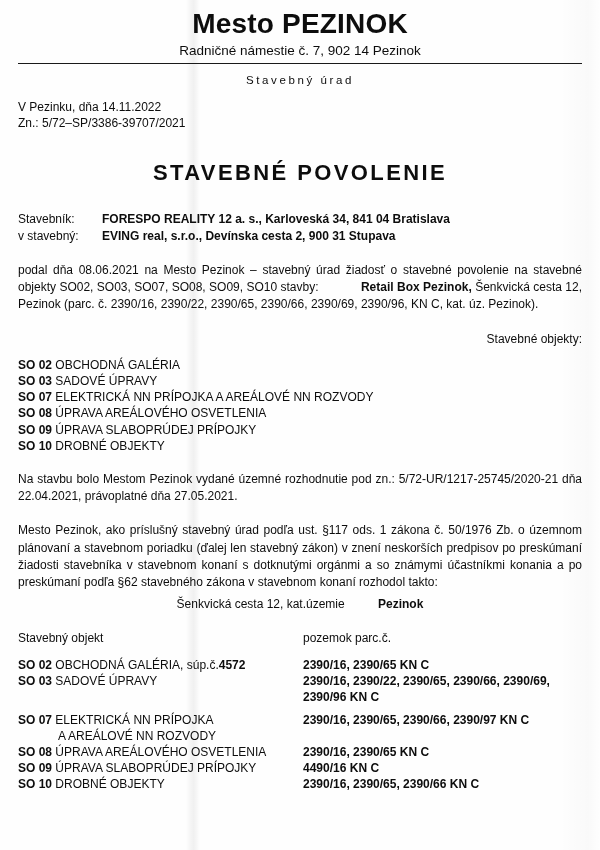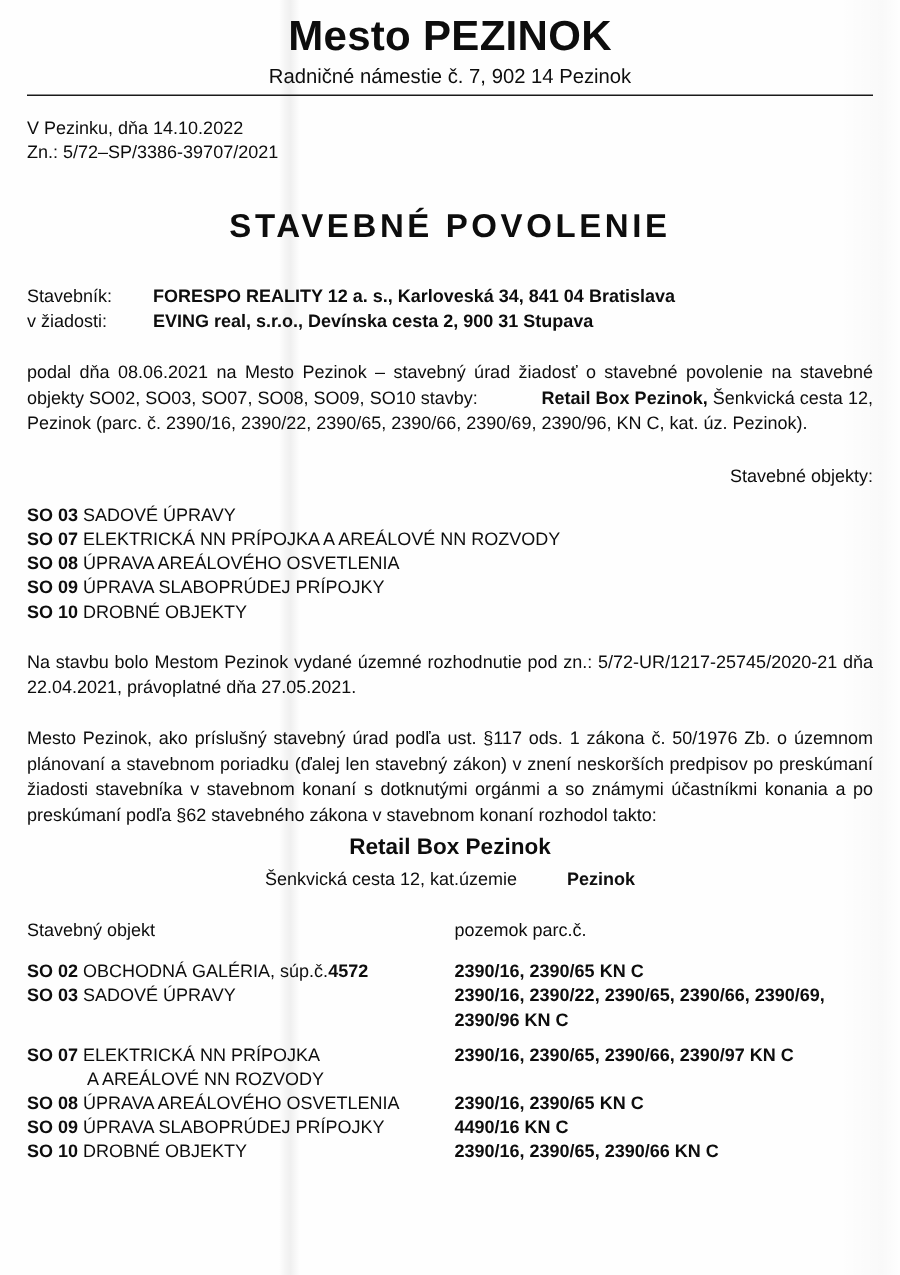--- a/index.html
+++ b/index.html
@@ -166,59 +166,60 @@
 <body>
 
 <div class="page">
 
   <div class="scan-streak"></div>
   <div class="scan-streak2"></div>
 
   <div class="org-name">Mesto PEZINOK</div>
   <div class="org-address">Radničné námestie č. 7, 902 14 Pezinok</div>
   <hr class="rule">
+  <div class="dept">Stavebný úrad</div>
 
   <div class="meta">
-    <div>V Pezinku, dňa 14.10.2022</div>
+    <div>V Pezinku, dňa 14.11.2022</div>
     <div>Zn.: 5/72–SP/3386-39707/2021</div>
   </div>
 
   <div class="doc-title">STAVEBNÉ POVOLENIE</div>
 
   <div class="parties">
     <div class="party-row">
       <span class="party-label">Stavebník:</span>
       <span class="party-value">FORESPO REALITY 12 a. s., Karloveská 34, 841 04  Bratislava</span>
     </div>
     <div class="party-row">
-      <span class="party-label">v žiadosti:</span>
+      <span class="party-label">v stavebný:</span>
       <span class="party-value">EVING real, s.r.o., Devínska cesta 2, 900 31 Stupava</span>
     </div>
   </div>
 
   <div class="para">
     <span>podal dňa 08.06.2021 na Mesto Pezinok – stavebný úrad žiadosť o stavebné povolenie na stavebné objekty SO02, SO03, SO07, SO08, SO09, SO10 stavby: </span><b>Retail Box Pezinok,</b><span> Šenkvická cesta 12, Pezinok (parc. č. 2390/16, 2390/22, 2390/65, 2390/66, 2390/69, 2390/96, KN C, kat. úz. Pezinok).</span>
   </div>
 
   <div class="para left">Stavebné objekty:</div>
 
   <div class="so-list" id="so-list">
+      <div><span class="so-code">SO 02</span><span> OBCHODNÁ GALÉRIA</span></div>
       <div><span class="so-code">SO 03</span><span> SADOVÉ ÚPRAVY</span></div>
       <div><span class="so-code">SO 07</span><span> ELEKTRICKÁ NN PRÍPOJKA A AREÁLOVÉ NN ROZVODY</span></div>
       <div><span class="so-code">SO 08</span><span> ÚPRAVA AREÁLOVÉHO OSVETLENIA</span></div>
       <div><span class="so-code">SO 09</span><span> ÚPRAVA SLABOPRÚDEJ PRÍPOJKY</span></div>
       <div><span class="so-code">SO 10</span><span> DROBNÉ OBJEKTY</span></div>
     </div>
 
   <div class="para">Na stavbu bolo Mestom Pezinok vydané územné rozhodnutie pod zn.: 5/72-UR/1217-25745/2020-21 dňa 22.04.2021, právoplatné dňa 27.05.2021.</div>
 
   <div class="para">Mesto Pezinok, ako príslušný stavebný úrad podľa ust. §117 ods. 1 zákona č. 50/1976 Zb. o územnom plánovaní a stavebnom poriadku (ďalej len stavebný zákon) v znení neskorších predpisov po preskúmaní žiadosti stavebníka v stavebnom konaní s dotknutými orgánmi a so známymi účastníkmi konania a po preskúmaní podľa §62 stavebného zákona v stavebnom konaní rozhodol takto:</div>
 
 
-  <div class="build-name">Retail Box Pezinok</div>
   <div class="build-sub">
     <span>Šenkvická cesta 12, kat.územie </span><b>Pezinok</b>
   </div>
 
   <table class="tbl">
     <tbody id="tbl-body">
       <tr class="hdr">
         <td class="c1">Stavebný objekt</td>
         <td class="c2">pozemok parc.č.</td>
       </tr>

